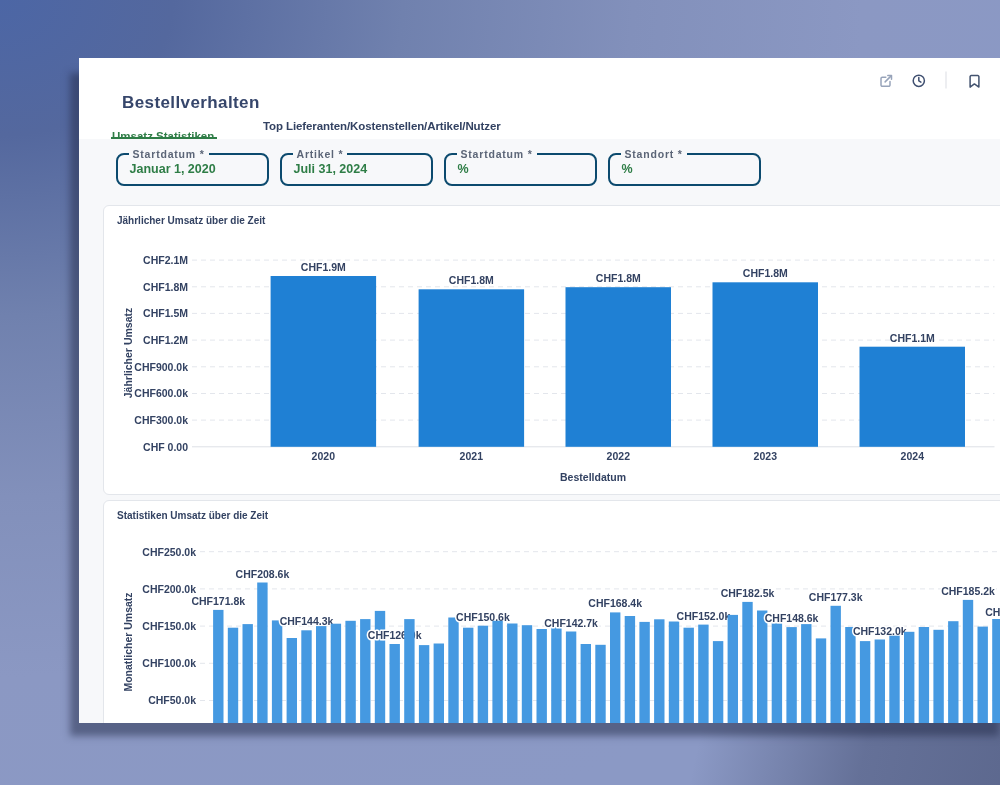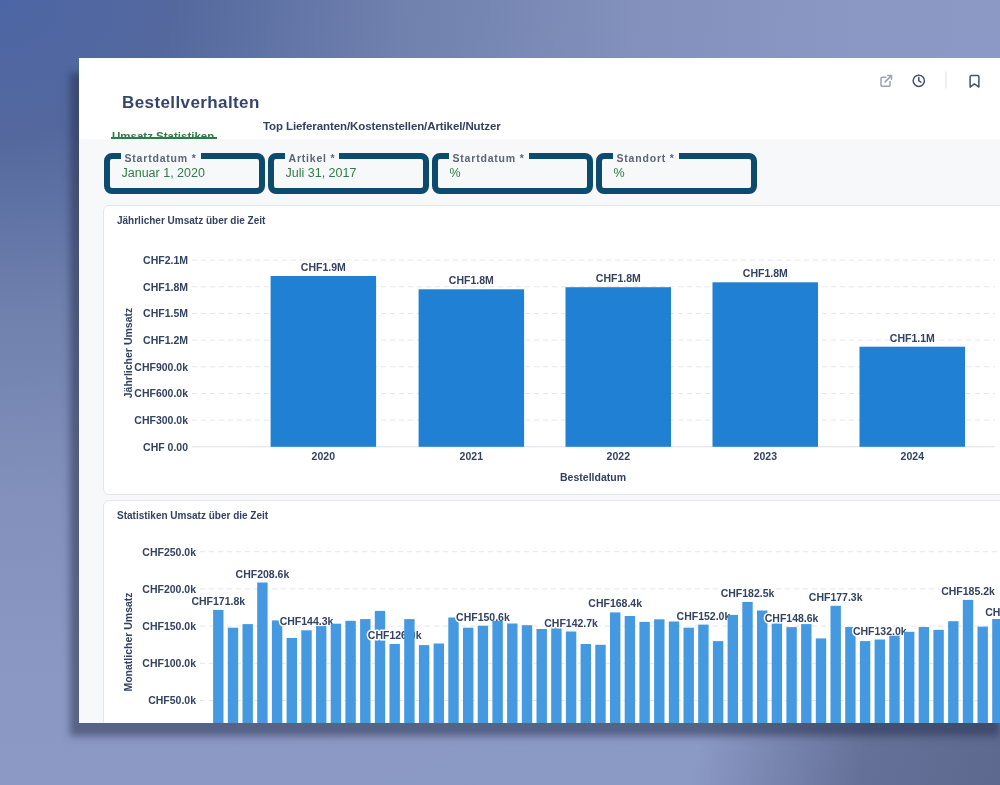--- a/index.html
+++ b/index.html
@@ -28,28 +28,28 @@
     position:absolute; left:32px; top:78.5px; width:105.5px; height:2.5px; background:#2e7d46;
   }
   .tab2 {
     position:absolute; left:156px; top:61.5px; font-size:11.5px; font-weight:bold; color:#334262; letter-spacing:-0.1px;margin-left:28px;
   }
   .content {
     position:absolute; left:0; top:81px; width:100%; height:584px; background:#f7f8fa;
   }
   .fld {
     position:absolute; top:13.5px; width:149px; height:29px;
-    border:6px solid #0c4a6e; border-radius:8px;
+    border:2px solid #0c4a6e; border-radius:8px;margin-left:12px;
   }
   .flbl {
     position:absolute; left:11px; top:-7px; padding:0 4px; background:#f7f8fa;
     font-size:10.5px; font-weight:bold; color:#5b6577; letter-spacing:0.8px; line-height:13px;
   }
   .fval {
-    position:absolute; left:12px; top:7px; font-size:12.5px; font-weight:normal; color:#2e7d46;
+    position:absolute; left:12px; top:7px; font-size:12.5px; font-weight:bold; color:#2e7d46;
   }
   .card {
     position:absolute; left:24px; width:910px;
     background:#ffffff; border:1px solid #e3e6eb; border-radius:6px;
   }
   .ctitle {
     position:absolute; left:13px; top:9px; font-size:10px; font-weight:bold; color:#334262;
   }
 </style></head>
 <body>
@@ -75,21 +75,21 @@
   <div class="tab1">Umsatz Statistiken</div>
   <div class="tab1u"></div>
   <div class="tab2">Top Lieferanten/Kostenstellen/Artikel/Nutzer</div>
   <div class="content">
     <div class="fld" style="left:24.5px;">
         <span class="flbl">Startdatum *</span>
         <span class="fval">Januar 1, 2020</span>
       </div>
     <div class="fld" style="left:188.5px;">
         <span class="flbl">Artikel *</span>
-        <span class="fval">Juli 31, 2017</span>
+        <span class="fval">Juli 31, 2024</span>
       </div>
     <div class="fld" style="left:352.5px;">
         <span class="flbl">Startdatum *</span>
         <span class="fval">%</span>
       </div>
     <div class="fld" style="left:516.5px;text-align:right;">
         <span class="flbl">Standort *</span>
         <span class="fval">%</span>
       </div>
   </div>

